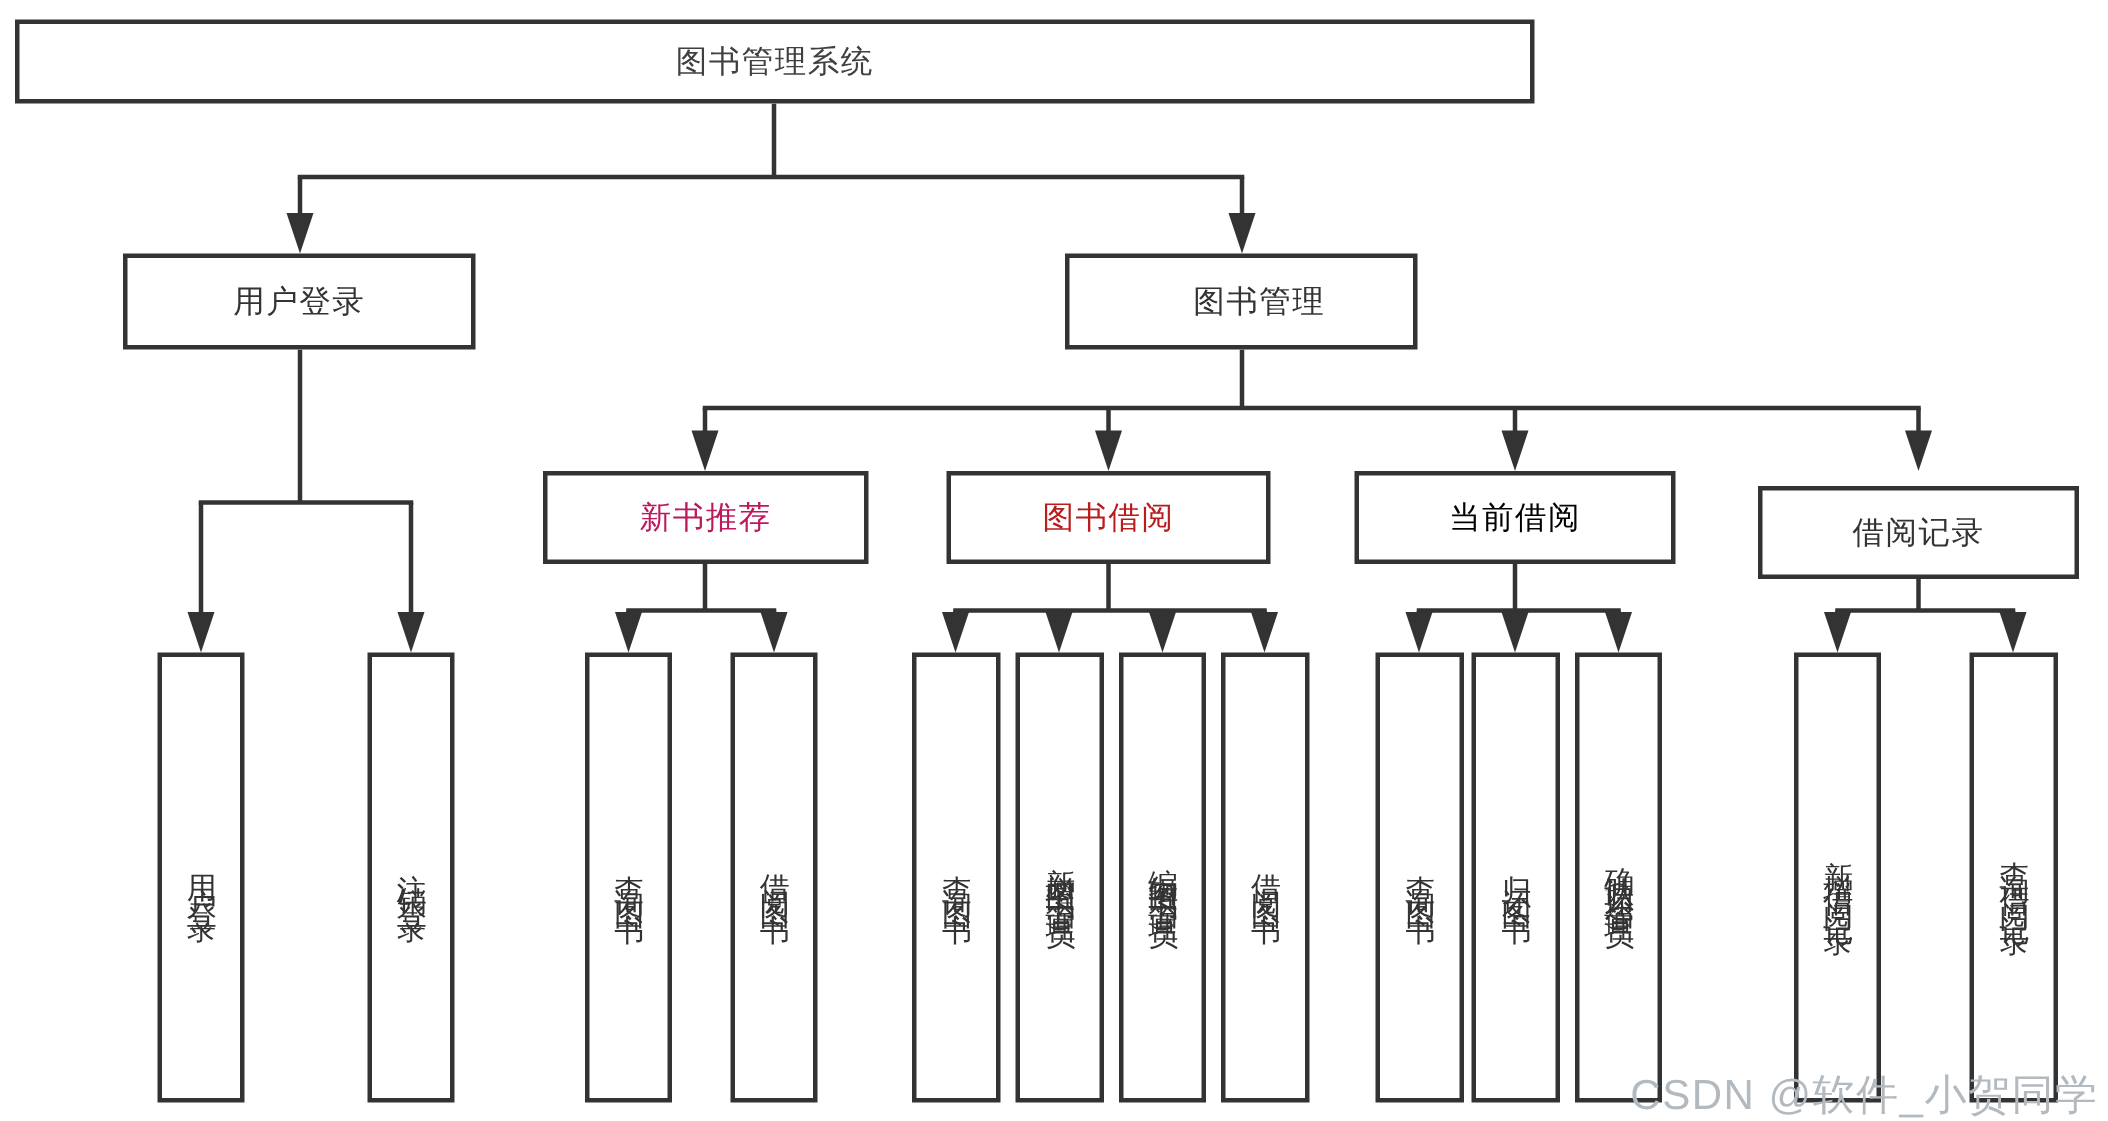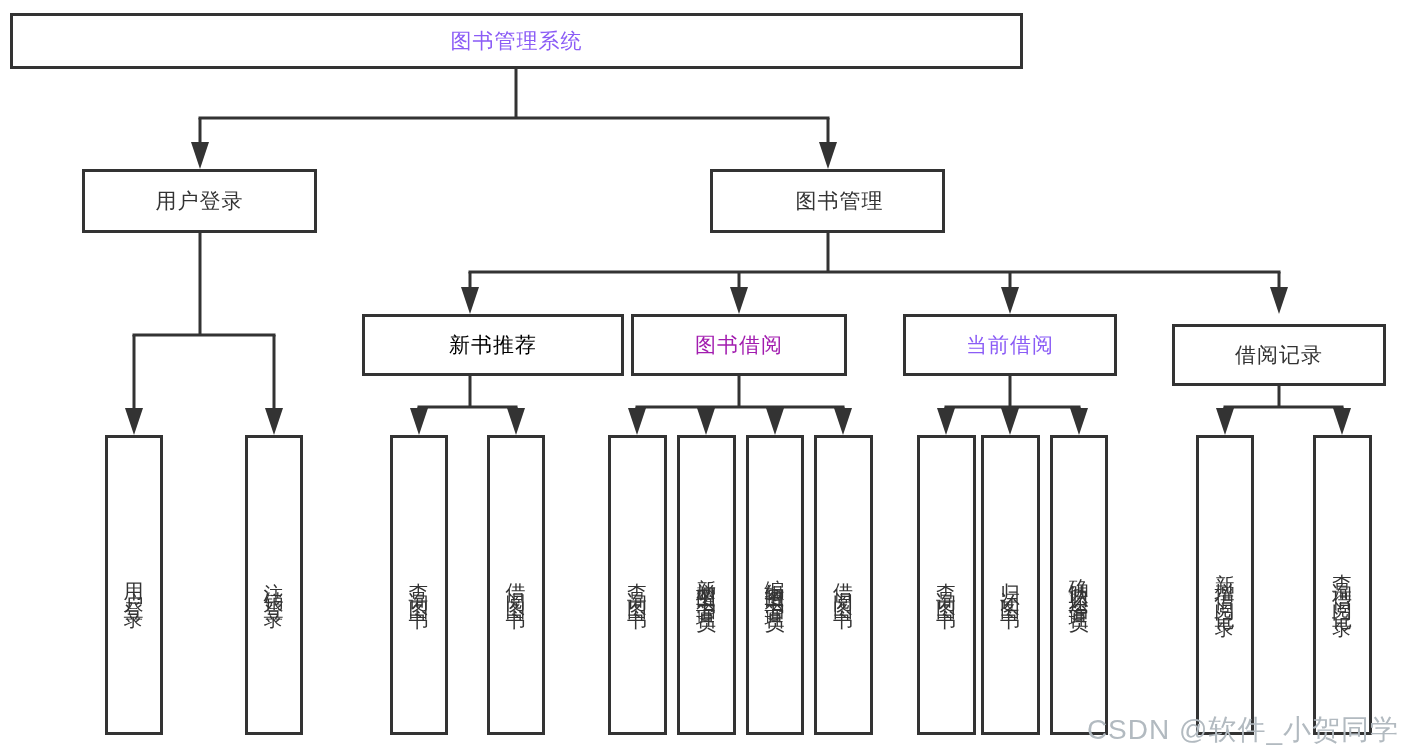--- a/index.html
+++ b/index.html
@@ -102,26 +102,26 @@
       <line x1="1079" y1="407" x2="1079" y2="425" stroke="#333333" stroke-width="3"></line>
       <polygon points="1070,408 1088,408 1079,435" fill="#333333"></polygon>
       <line x1="1279" y1="376" x2="1279" y2="407" stroke="#333333" stroke-width="3"></line>
       <line x1="1223.5" y1="407" x2="1343.5" y2="407" stroke="#333333" stroke-width="3"></line>
       <line x1="1225" y1="407" x2="1225" y2="425" stroke="#333333" stroke-width="3"></line>
       <polygon points="1216,408 1234,408 1225,435" fill="#333333"></polygon>
       <line x1="1342" y1="407" x2="1342" y2="425" stroke="#333333" stroke-width="3"></line>
       <polygon points="1333,408 1351,408 1342,435" fill="#333333"></polygon>
     </svg>
   <div id="nodes">
-      <div class="node horizontal" style="left: 10px; top: 13px; width: 1013px; height: 56px; border-color: rgb(51, 51, 51); color: #8b5cf6;">图书管理系统</div>
+      <div class="node horizontal" style="left: 10px; top: 13px; width: 1013px; height: 56px; border-color: rgb(51, 51, 51); color: #404040;">图书管理系统</div>
       <div class="node horizontal" style="left: 82px; top: 169px; width: 235px; height: 64px; border-color: rgb(51, 51, 51); color: rgb(51, 51, 51);">用户登录</div>
       <div class="node horizontal" style="left: 710px; top: 169px; width: 235px; height: 64px; border-color: rgb(51, 51, 51); color: rgb(51, 51, 51); padding-left: 24px;">图书管理</div>
-      <div class="node horizontal" style="left: 362px; top: 314px; width: 262px; height: 62px; border-color: rgb(51, 51, 51); color: #000000;">新书推荐</div>
-      <div class="node horizontal" style="left: 631px; top: 314px; width: 216px; height: 62px; border-color: rgb(51, 51, 51); color: #a21caf;">图书借阅</div>
-      <div class="node horizontal" style="left: 903px; top: 314px; width: 214px; height: 62px; border-color: rgb(51, 51, 51); color: #8b5cf6;">当前借阅</div>
+      <div class="node horizontal" style="left: 362px; top: 314px; width: 217px; height: 62px; border-color: rgb(51, 51, 51); color: #be185d;">新书推荐</div>
+      <div class="node horizontal" style="left: 631px; top: 314px; width: 216px; height: 62px; border-color: rgb(51, 51, 51); color: #b91c1c;">图书借阅</div>
+      <div class="node horizontal" style="left: 903px; top: 314px; width: 214px; height: 62px; border-color: rgb(51, 51, 51); color: #000000;">当前借阅</div>
       <div class="node horizontal" style="left: 1172px; top: 314px; width: 214px; height: 62px; border-color: rgb(51, 51, 51); color: rgb(51, 51, 51); margin-top: 10px;">借阅记录</div>
       <div class="node vertical short" style="left: 105px; top: 435px; width: 58px; height: 300px; border-color: rgb(51, 51, 51); color: rgb(51, 51, 51);">用户登录</div>
       <div class="node vertical short" style="left: 245px; top: 435px; width: 58px; height: 300px; border-color: rgb(51, 51, 51); color: rgb(51, 51, 51);">注销登录</div>
       <div class="node vertical short" style="left: 390px; top: 435px; width: 58px; height: 300px; border-color: rgb(51, 51, 51); color: rgb(51, 51, 51);">查询图书</div>
       <div class="node vertical short" style="left: 487px; top: 435px; width: 58px; height: 300px; border-color: rgb(51, 51, 51); color: rgb(51, 51, 51);">借阅图书</div>
       <div class="node vertical short" style="left: 608px; top: 435px; width: 59px; height: 300px; border-color: rgb(51, 51, 51); color: rgb(51, 51, 51);">查询图书</div>
       <div class="node vertical long" style="left: 677px; top: 435px; width: 59px; height: 300px; border-color: rgb(51, 51, 51); color: rgb(51, 51, 51);">新增图书（管理员）</div>
       <div class="node vertical long" style="left: 746px; top: 435px; width: 58px; height: 300px; border-color: rgb(51, 51, 51); color: rgb(51, 51, 51);">编辑图书（管理员）</div>
       <div class="node vertical short" style="left: 814px; top: 435px; width: 59px; height: 300px; border-color: rgb(51, 51, 51); color: rgb(51, 51, 51);">借阅图书</div>
       <div class="node vertical short" style="left: 917px; top: 435px; width: 59px; height: 300px; border-color: rgb(51, 51, 51); color: rgb(51, 51, 51);">查询图书</div>

